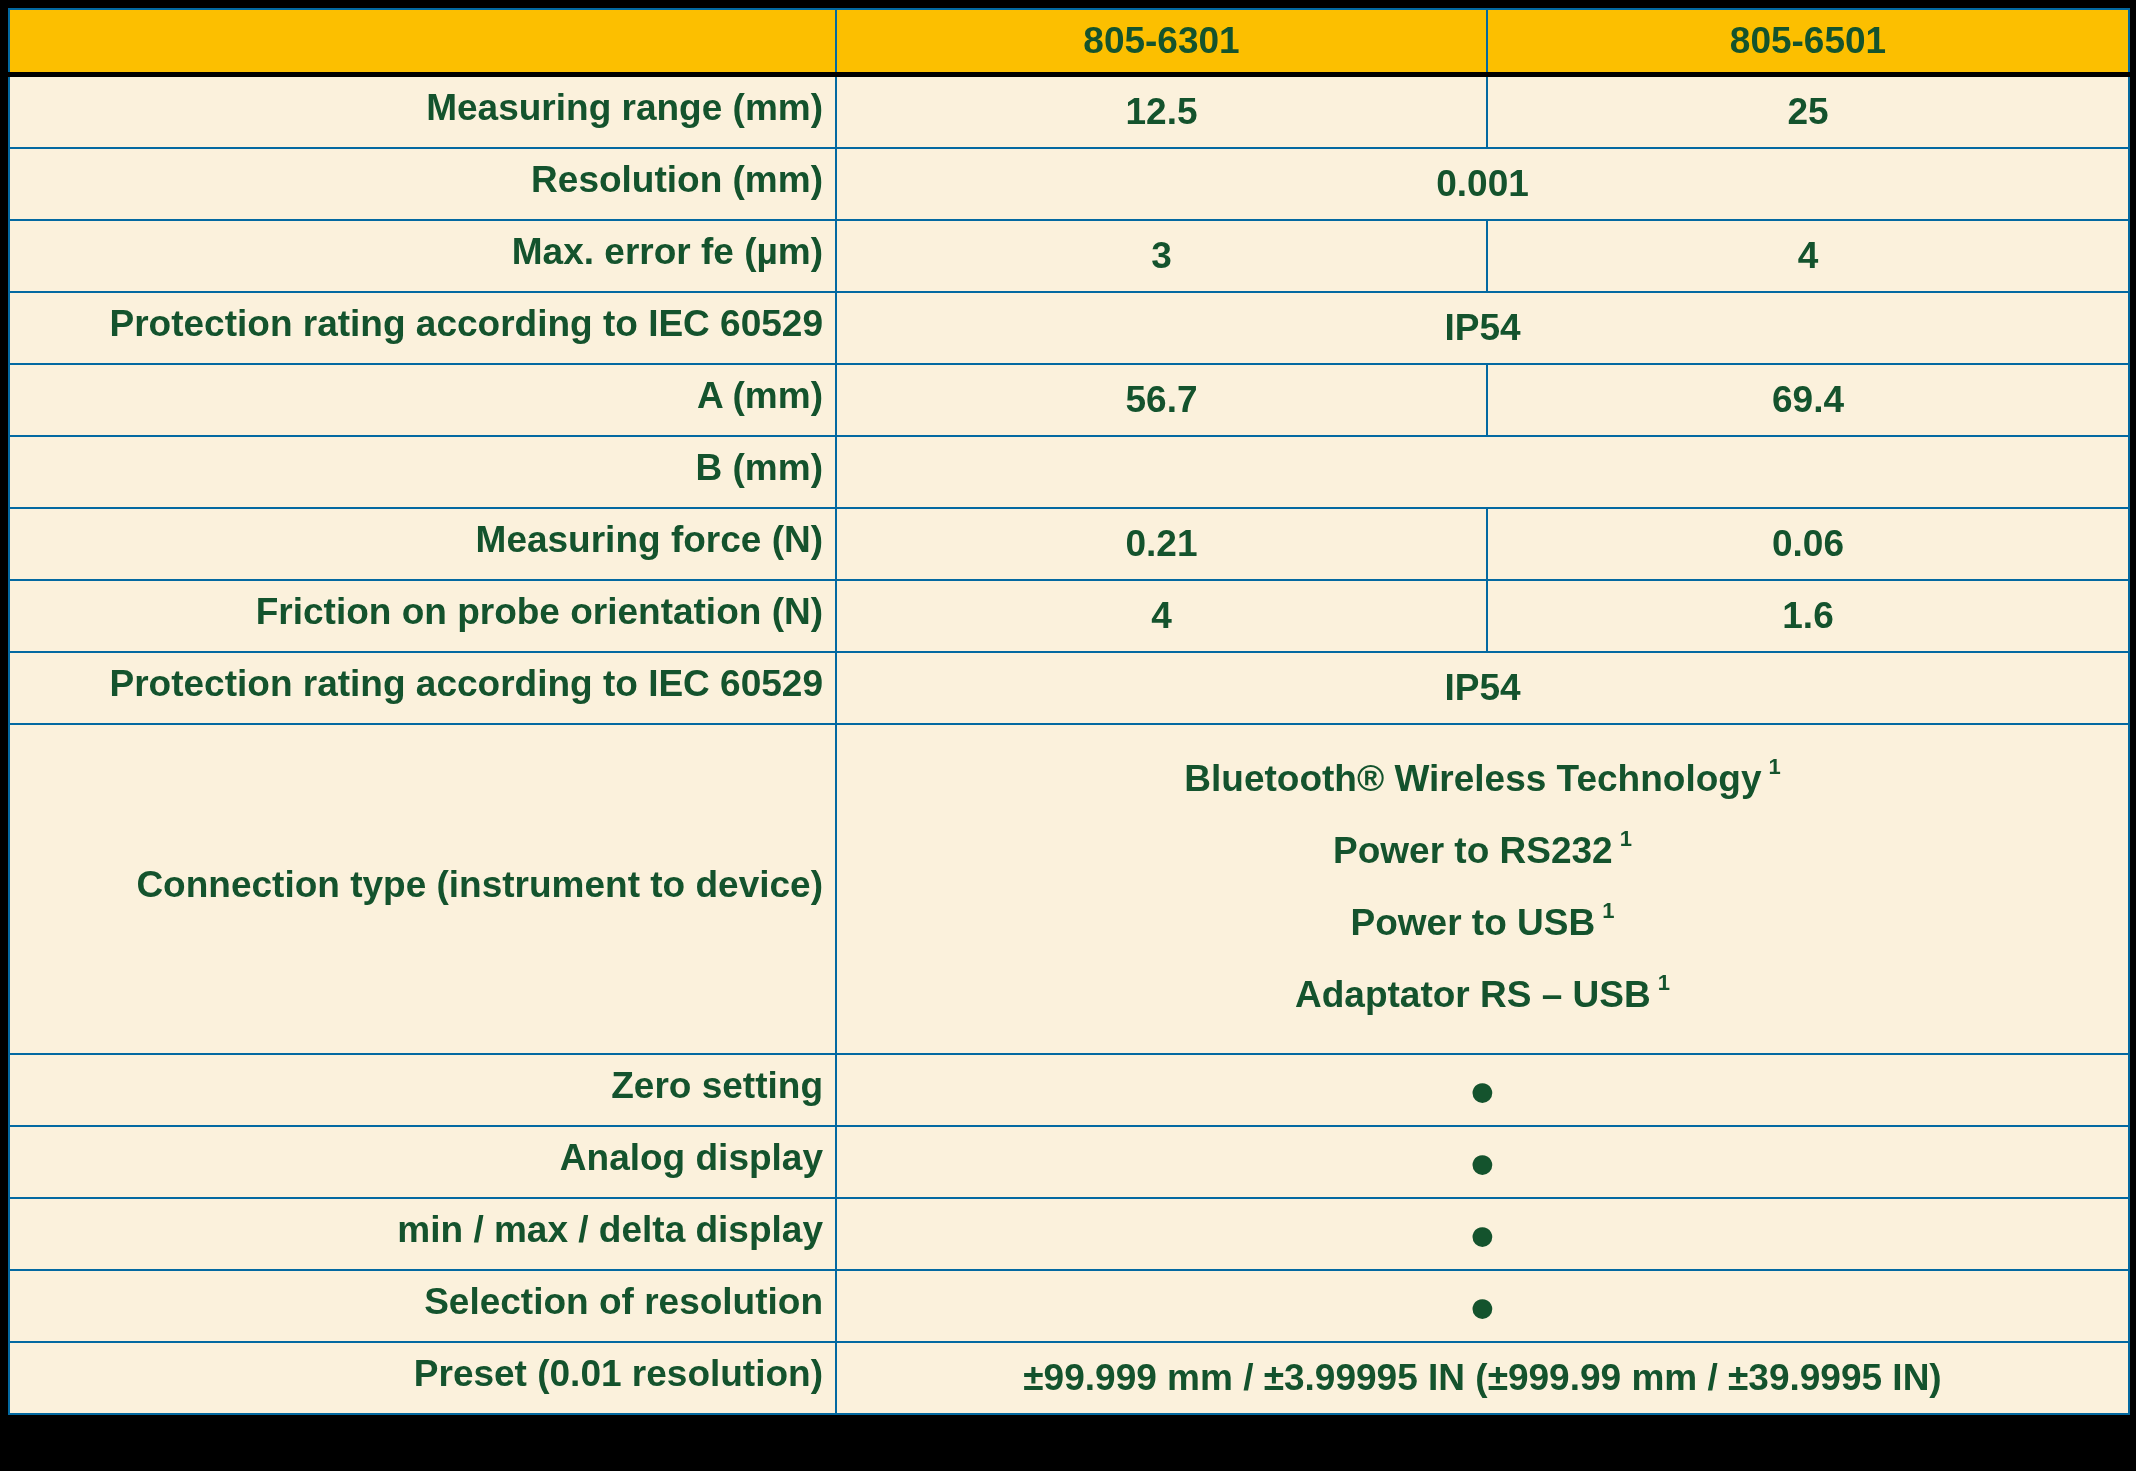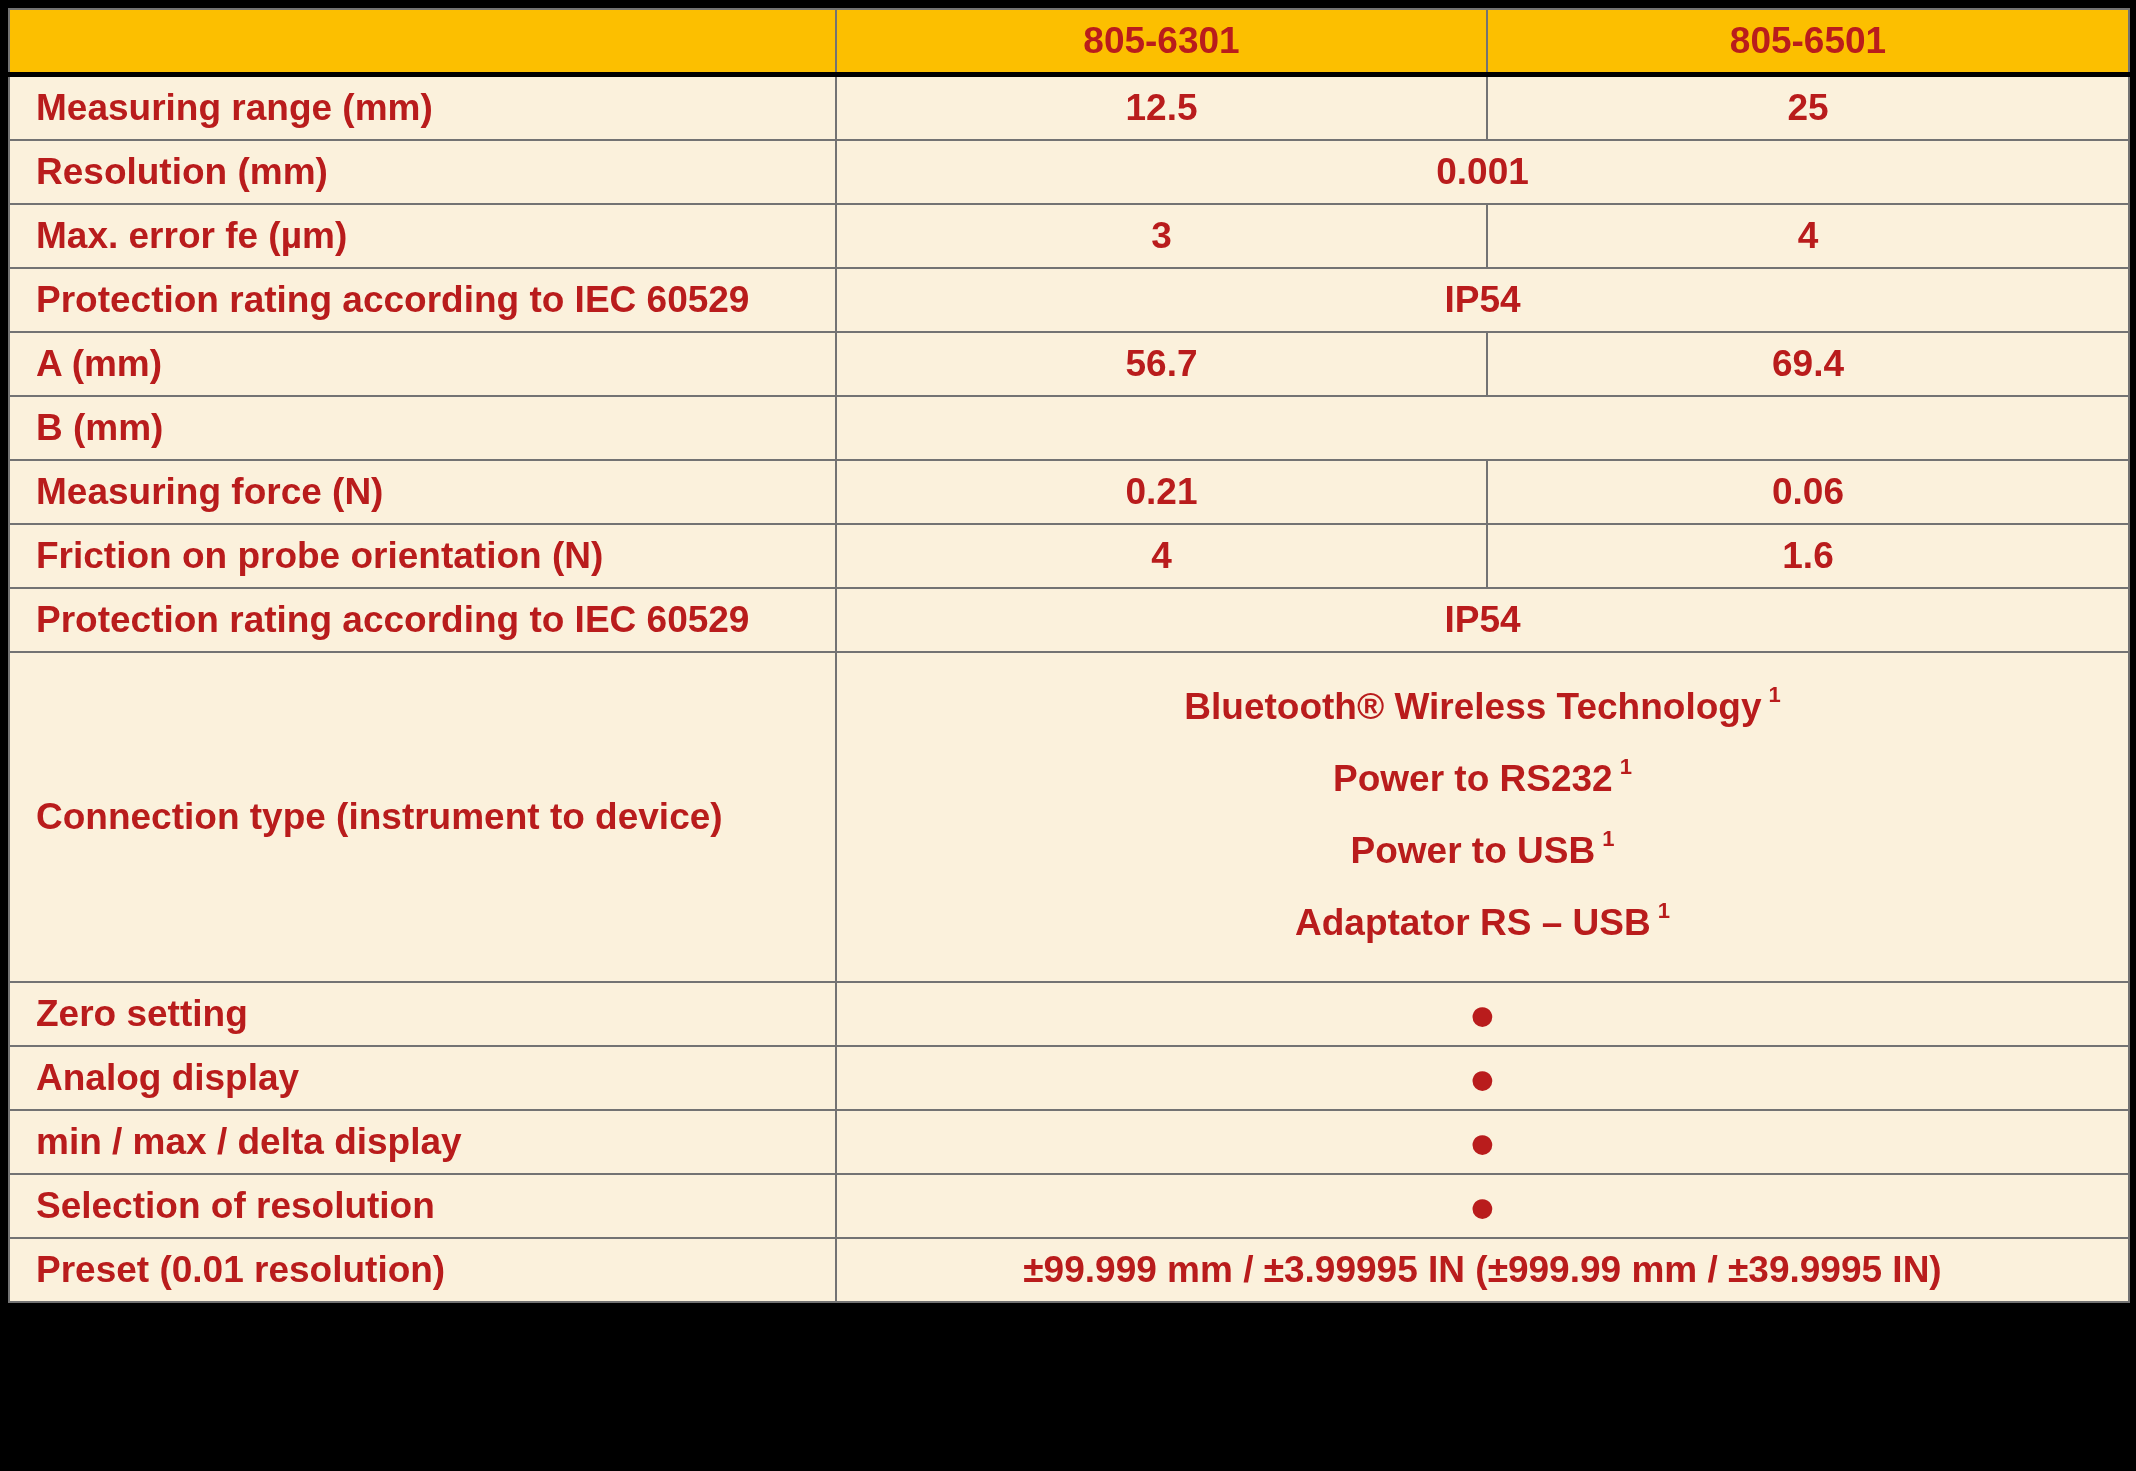--- a/index.html
+++ b/index.html
@@ -13,39 +13,39 @@
   }
   table.spec {
     position: absolute;
     left: 8px;
     top: 8px;
     width: 2120px;
     border-collapse: collapse;
     table-layout: fixed;
   }
   .spec th, .spec td {
-    border: 2px solid #737373;
-    color: #b91c1c;
+    border: 2px solid #0369a1;
+    color: #14532d;
     font-size: 37px;
     font-weight: 700;
     overflow: hidden;
   }
   .spec thead th {
     background: #FCBF00;
     height: 60px;
     text-align: center;
     border-bottom: 5px solid #000;
   }
   .spec tbody td {
     background: #FBF1DC;
     height: 62px;
   }
   td.label {
-    text-align: left;
-    padding: 0 12px 0 26px;
+    text-align: right;
+    padding: 0 12px 8px 26px;
   }
   td.val {
     text-align: center;
     padding: 0 6px;
   }
   tr.conn td.val { padding: 20px 0; }
   .conn-line { line-height: 67px; text-align: center; }
   .sup1 {
     font-size: 22px;
     vertical-align: baseline;

